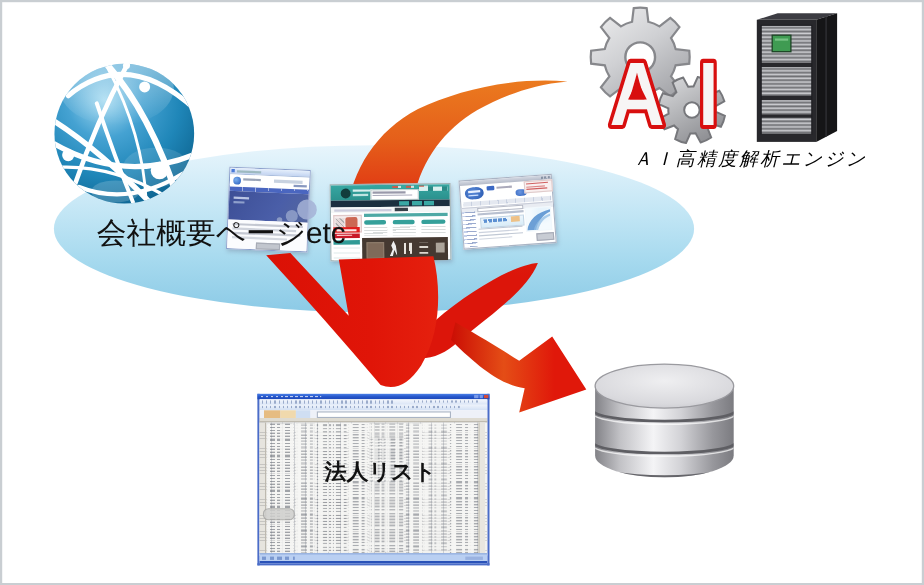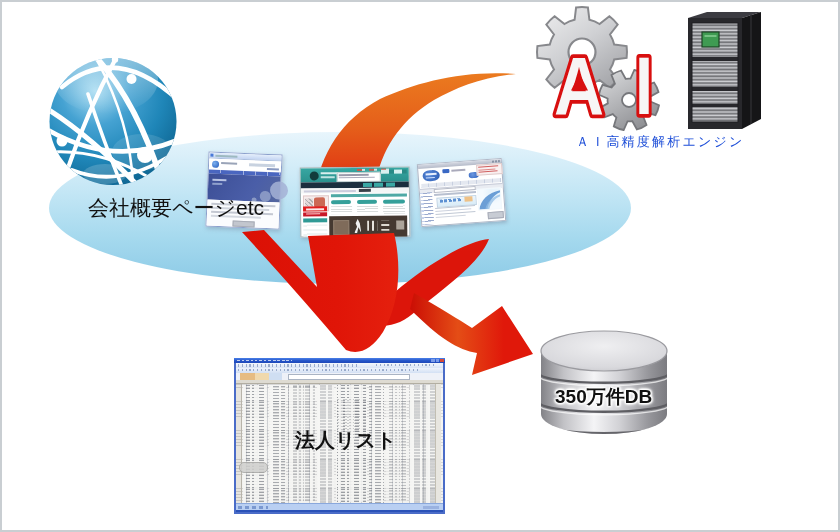--- a/index.html
+++ b/index.html
@@ -72,24 +72,24 @@
      repeating-linear-gradient(90deg,rgba(246,246,244,.9) 0 2.4px,transparent 2.4px 9.7px),
      repeating-linear-gradient(180deg,rgba(85,90,100,.58) 0 1px,transparent 1px 2.9px);}
   #sheet .capsule{position:absolute;left:3px;top:104px;width:27px;height:9px;border-radius:5px;
      background:#cfcfcd;border:1px solid #a6a6a4;opacity:.85;}
   #sheet .statusbar{position:absolute;left:0;bottom:0;width:207px;height:8px;
      background:#b9cff2;border-top:1px solid #8aa8dc;box-shadow:0 -1px 0 rgba(255,255,255,.6) inset;}
   #sheet .statusbar:after{content:"";position:absolute;left:0;bottom:0;width:100%;height:2px;background:#2a52b8;display:block;}
 
   
   #lbl-internet{left:174px;top:72px;font-size:18px;letter-spacing:0.5px;color:#111;}
-  #lbl-sources{left:86px;top:192px;font-size:21px;color:#111;}
+  #lbl-sources{left:86px;top:192px;font-size:27px;color:#111;}
   #lbl-analysis{left:296px;top:268px;font-size:20px;font-weight:bold;color:#ffffff;z-index:35;}
-  #lbl-engine{left:574px;top:131px;font-size:13px;letter-spacing:2.2px;color:#1d4ed8;}
-  #lbl-list{left:293px;top:425px;font-size:20px;font-weight:bold;color:#111;z-index:40;}
+  #lbl-engine{left:574px;top:131px;font-size:17px;letter-spacing:2.2px;color:#000000;font-style:italic;}
+  #lbl-list{left:293px;top:413px;font-size:20px;font-weight:bold;color:#111;z-index:40;}
   #lbl-db{left:553px;top:382px;font-size:19px;font-weight:bold;color:#111;z-index:40;
      text-shadow:0 0 2px #fff,0 0 3px #fff,1px 1px 2px #fff,-1px -1px 2px #fff,
                  1px -1px 2px #fff,-1px 1px 2px #fff,0 0 4px #fff,0 0 5px #fff;}
 </style>
 </head>
 <body>
 
 <div id="stage">
 
   <svg id="bg-svg" width="840" height="532" viewBox="0 0 840 532">
@@ -399,15 +399,14 @@
     <div class="capsule"></div>
     <div class="statusbar">
       <div style="position:absolute;left:2px;top:2px;width:30px;height:3px;background:repeating-linear-gradient(90deg,#7a98d0 0 4px,transparent 4px 7px);"></div>
       <div style="position:absolute;right:4px;top:2px;width:16px;height:3px;background:#9ab2e0;"></div>
     </div>
   </div>
 
   <div id="lbl-sources" class="label">会社概要ページetc</div>
   <div id="lbl-engine" class="label">ＡＩ高精度解析エンジン</div>
   <div id="lbl-list" class="label">法人リスト</div>
-  <div id="lbl-db" class="label">350万件DB</div>
 
 </div>
 
 </body></html>

